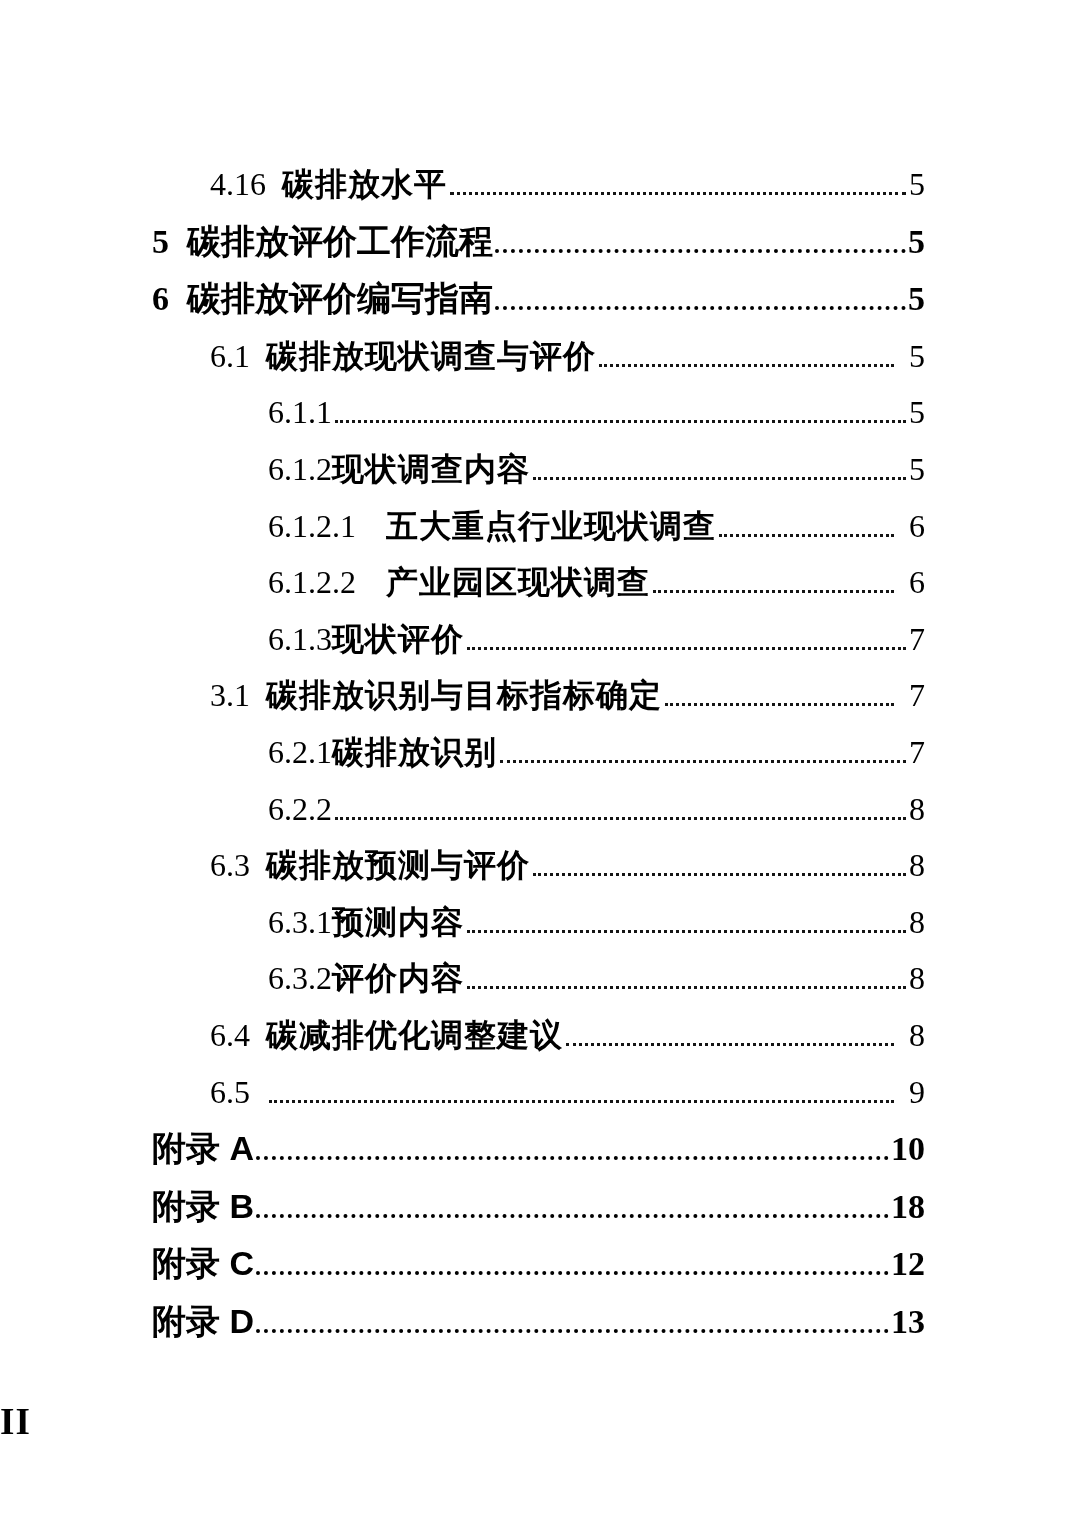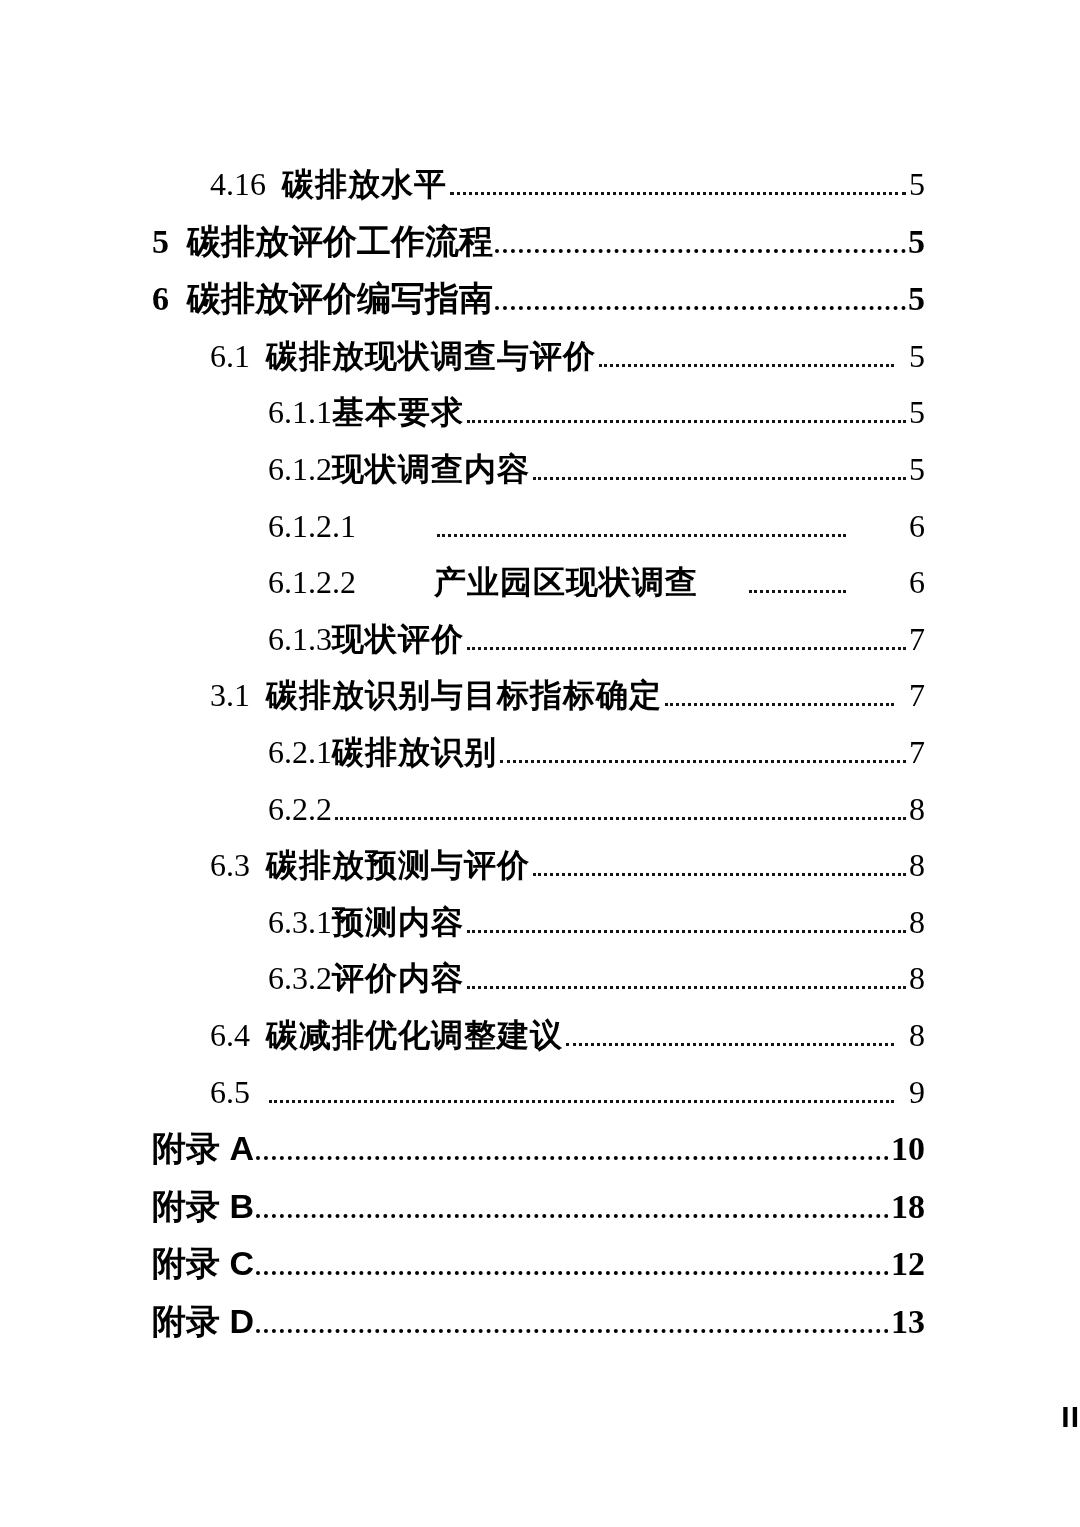--- a/index.html
+++ b/index.html
@@ -52,40 +52,40 @@
     margin: 0 3px;
   }
   .page-num {
     font-family: "Liberation Serif", serif;
     flex: 0 0 auto;
   }
   
   .lv1 { padding-left: 0; }
   .lv2 { padding-left: 58px; }
   .lv3 { padding-left: 116px; }
-  .lv4 { padding-left: 116px; gap: 48px; }
+  .lv4 { padding-left: 116px; }
   .lv1 .toc-num { margin-right: 18px; }
   .lv2 .toc-num { margin-right: 16px; }
   .lv3 .toc-num { }
   .lv4 .toc-num { margin-right: 30px; }
   
   .bold { font-weight: 700; font-size: 34px; }
   .bold .toc-title { letter-spacing: 0; }
   .bold .leader { border-bottom-width: 4px; border-bottom-color: #000; margin: 0 2px; }
   
   .gap .page-num { margin-left: 12px; }
   .footer {
     position: absolute;
     top: 1400px;
     left: 0;
     width: 100%;
-    text-align: right;
-    font-family: Liberation Sans, sans-serif;
+    text-align: left;
+    font-family: Liberation Serif, serif;
     font-weight: 700;
-    font-size: 30px;
+    font-size: 37px;
     letter-spacing: 1px;
   }
 </style>
 </head>
 <body>
 
 <div class="page">
 
   <div class="toc">
       <div class="toc-row lv2">
@@ -107,32 +107,32 @@
       <span class="page-num">5</span>
     </div>
       <div class="toc-row lv2 gap">
       <span class="toc-num">6.1</span>
       <span class="toc-title">碳排放现状调查与评价</span>
       <span class="leader"></span>
       <span class="page-num">5</span>
     </div>
       <div class="toc-row lv3">
       <span class="toc-num">6.1.1</span>
-      <span class="toc-title">基本要求</span>
       <span class="leader"></span>
       <span class="page-num">5</span>
     </div>
       <div class="toc-row lv3">
       <span class="toc-num">6.1.2</span>
       <span class="toc-title">现状调查内容</span>
       <span class="leader"></span>
       <span class="page-num">5</span>
     </div>
       <div class="toc-row lv4 gap">
       <span class="toc-num">6.1.2.1</span>
+      <span class="toc-title">五大重点行业现状调查</span>
       <span class="leader"></span>
       <span class="page-num">6</span>
     </div>
       <div class="toc-row lv4 gap">
       <span class="toc-num">6.1.2.2</span>
       <span class="toc-title">产业园区现状调查</span>
       <span class="leader"></span>
       <span class="page-num">6</span>
     </div>
       <div class="toc-row lv3">

